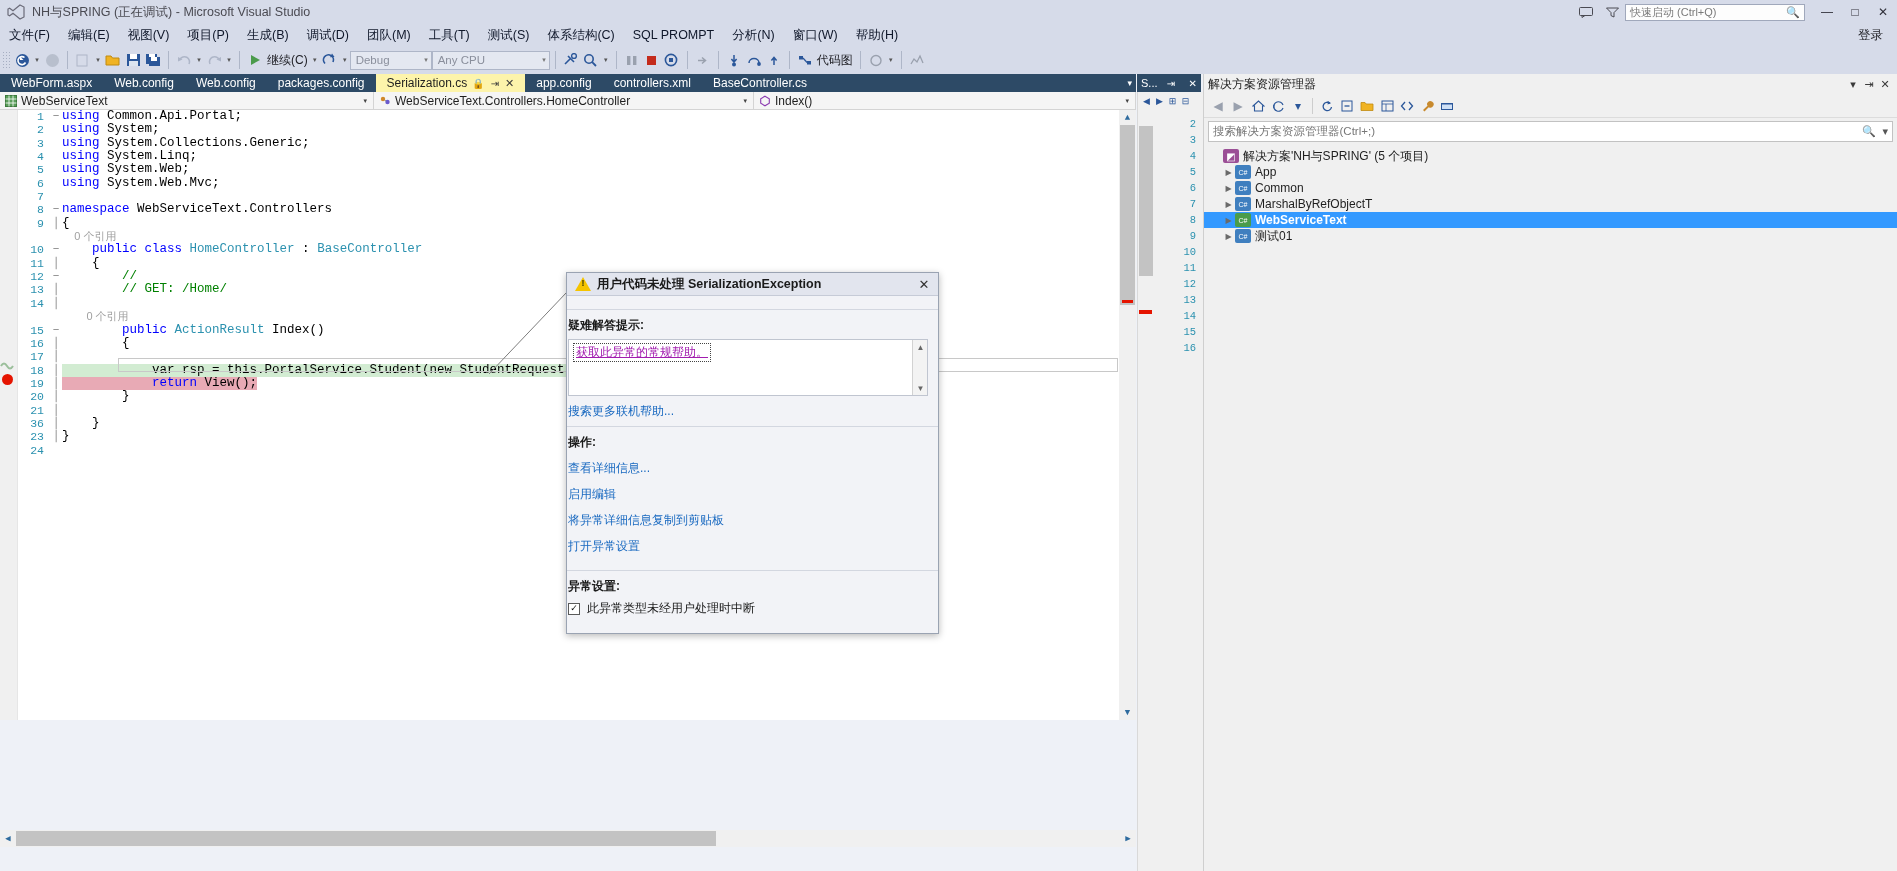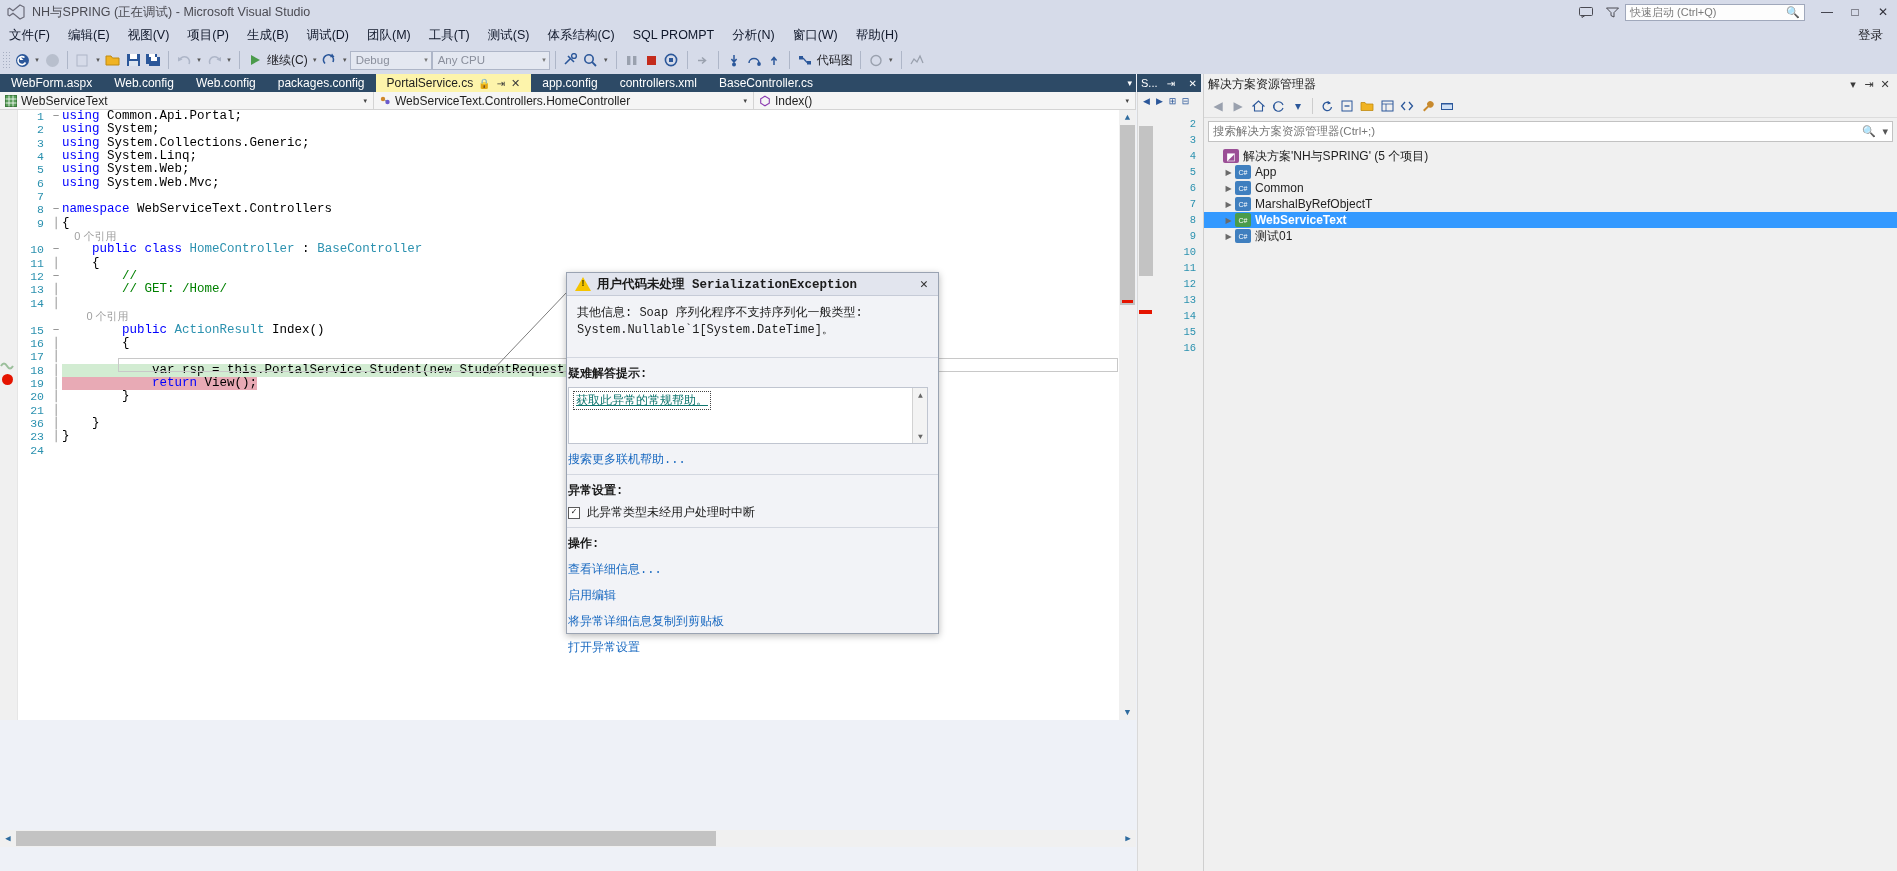--- a/index.html
+++ b/index.html
@@ -114,39 +114,39 @@
   .editor-vscroll { position:absolute; right:0; top:0; width:17px; height:610px; background:#f0f0f0; }
   .ev-thumb { position:absolute; left:1px; top:15px; width:15px; height:180px; background:#c3c3c3;}
   .ev-up, .ev-dn { position:absolute; left:0; width:17px; height:15px; display:flex;align-items:center;justify-content:center; color:#2e6b9e; font-size:9px;}
   .ev-up { top:0;} .ev-dn { bottom:0;}
   .ev-mark { position:absolute; left:3px; width:11px; height:3px; }
 
   
   .exdlg {
     position: absolute; left: 566px; top: 272px; width: 373px; height: 362px;
     background: #f2f3f7; border: 1px solid #9aa3b2; box-shadow: 0 2px 7px rgba(0,0,0,.28);
-    font-family: Liberation Mono, monospace;
+    font-family: Liberation Sans, sans-serif;
   }
   .exdlg-head { height: 23px; background: #e2e5ee; border-bottom: 1px solid #c6cbd7;
     display: flex; align-items: center; padding: 0 4px; }
   .warn-ico { width: 16px; height: 14px; margin: 0 6px 0 4px; position: relative; }
   .warn-ico:before { content:""; position:absolute; left:0; top:0; width:0;height:0;
     border-left:8px solid transparent; border-right:8px solid transparent; border-bottom:14px solid #f5c400;}
   .warn-ico:after { content:"!"; position:absolute; left:0; top:1px; width:16px; text-align:center;
     color:#3b3b00; font-size:9px; font-weight:bold; font-family:"Liberation Sans",sans-serif;}
   .exdlg-title { font-size: 12.5px; color: #1b1b1b; font-weight: bold; }
   .exdlg-close { margin-left:auto; width:20px; height:20px; display:flex;align-items:center;justify-content:center;
     color:#333; font-size:13px; }
   .exdlg-body { padding: 9px 10px 4px 10px; }
   .exdlg-msg { font-size: 12px; color: #1b1b1b; line-height: 17px; }
   .exdlg-msg p { margin: 0 0 14px 0; }
   .exdlg-sec { border-top: 1px solid #d3d7e0; padding: 7px 10px 6px 1px; }
   .exdlg-sec-title { font-size: 12px; font-weight: bold; color: #1b1b1b; margin-bottom: 5px; }
   .tipbox { height: 57px; background: #ffffff; border: 1px solid #c0c5d0; position: relative; }
-  .tiplink { display:inline-block; margin: 3px 4px; font-size: 12px; color: #0f766e;
+  .tiplink { display:inline-block; margin: 3px 4px; font-size: 12px; color: #a21caf;
     border: 1px dotted #444; padding: 0 2px; }
   .tip-scroll { position:absolute; right:0; top:0; width:15px; height:55px; background:#f3f3f3; border-left:1px solid #d2d2d2;}
   .tsarrow { width:15px; height:14px; display:flex;align-items:center;justify-content:center;color:#666;font-size:8px;}
   .linkline { font-size: 12px; color: #1969c0; margin-top: 7px; }
   .chkline { display:flex; align-items:center; font-size:12px; color:#1b1b1b; }
   .chkbox { width: 12px; height: 12px; border: 1px solid #5a5a5a; background:#fff; margin-right: 7px;
     display:flex; align-items:center; justify-content:center; font-size:9px; color:#111; line-height:1;}
   .actlist { padding: 4px 10px 8px 10px; }
   .actlist a { display:block; font-size:12px; color:#1969c0; margin: 9px 0; text-decoration:none;}
   .leaderline { position:absolute; left:489px; top:292px; width:80px; height:85px; pointer-events:none;}
@@ -416,21 +416,21 @@
     <div class="tab">
         <span>Web.config</span>
       </div>
     <div class="tab">
         <span>Web.config</span>
       </div>
     <div class="tab">
         <span>packages.config</span>
       </div>
     <div class="tab active">
-      <span>PortalService.cs</span>
+      <span>Serialization.cs</span>
       <span class="lock">🔒</span>
       <span class="pin">⇥</span>
       <span class="cls">✕</span>
     </div>
     <div class="tab">
         <span>app.config</span>
       </div>
     <div class="tab">
         <span>controllers.xml</span>
       </div>
@@ -543,49 +543,48 @@
   </svg>
 
   <div class="exdlg">
     <div class="exdlg-head">
       <span class="warn-ico"></span>
       <span class="exdlg-title">用户代码未处理 SerializationException</span>
       <span class="exdlg-close">✕</span>
     </div>
     <div class="exdlg-body">
       <div class="exdlg-msg">
-        <p>其他信息: Soap 序列化程序不支持序列化一般类型: System.Nullable`1[System.DateTime]。</p>
       </div>
     </div>
     <div class="exdlg-sec">
       <div class="exdlg-sec-title">疑难解答提示:</div>
       <div class="tipbox">
         <a class="tiplink" href="#">获取此异常的常规帮助。</a>
         <div class="tip-scroll">
           <div class="tsarrow">▲</div>
           <div class="tsarrow" style="position:absolute;bottom:0;">▼</div>
         </div>
       </div>
       <div class="linkline">搜索更多联机帮助...</div>
     </div>
     <div class="exdlg-sec">
-      <div class="exdlg-sec-title">异常设置:</div>
-      <label class="chkline">
-        <span class="chkbox">✓</span>
-        <span>此异常类型未经用户处理时中断</span>
-      </label>
-    </div>
-    <div class="exdlg-sec">
       <div class="exdlg-sec-title">操作:</div>
       <div class="actlist" style="padding:0;">
         <a href="#">查看详细信息...</a>
         <a href="#">启用编辑</a>
         <a href="#">将异常详细信息复制到剪贴板</a>
         <a href="#">打开异常设置</a>
       </div>
+    </div>
+    <div class="exdlg-sec">
+      <div class="exdlg-sec-title">异常设置:</div>
+      <label class="chkline">
+        <span class="chkbox">✓</span>
+        <span>此异常类型未经用户处理时中断</span>
+      </label>
     </div>
   </div>
 
   <div class="midbar">
     <div class="midbar-toolbar">
       <div class="mb-btn">◀</div>
       <div class="mb-btn">▶</div>
       <div class="mb-btn">⊞</div>
       <div class="mb-btn">⊟</div>
     </div>

